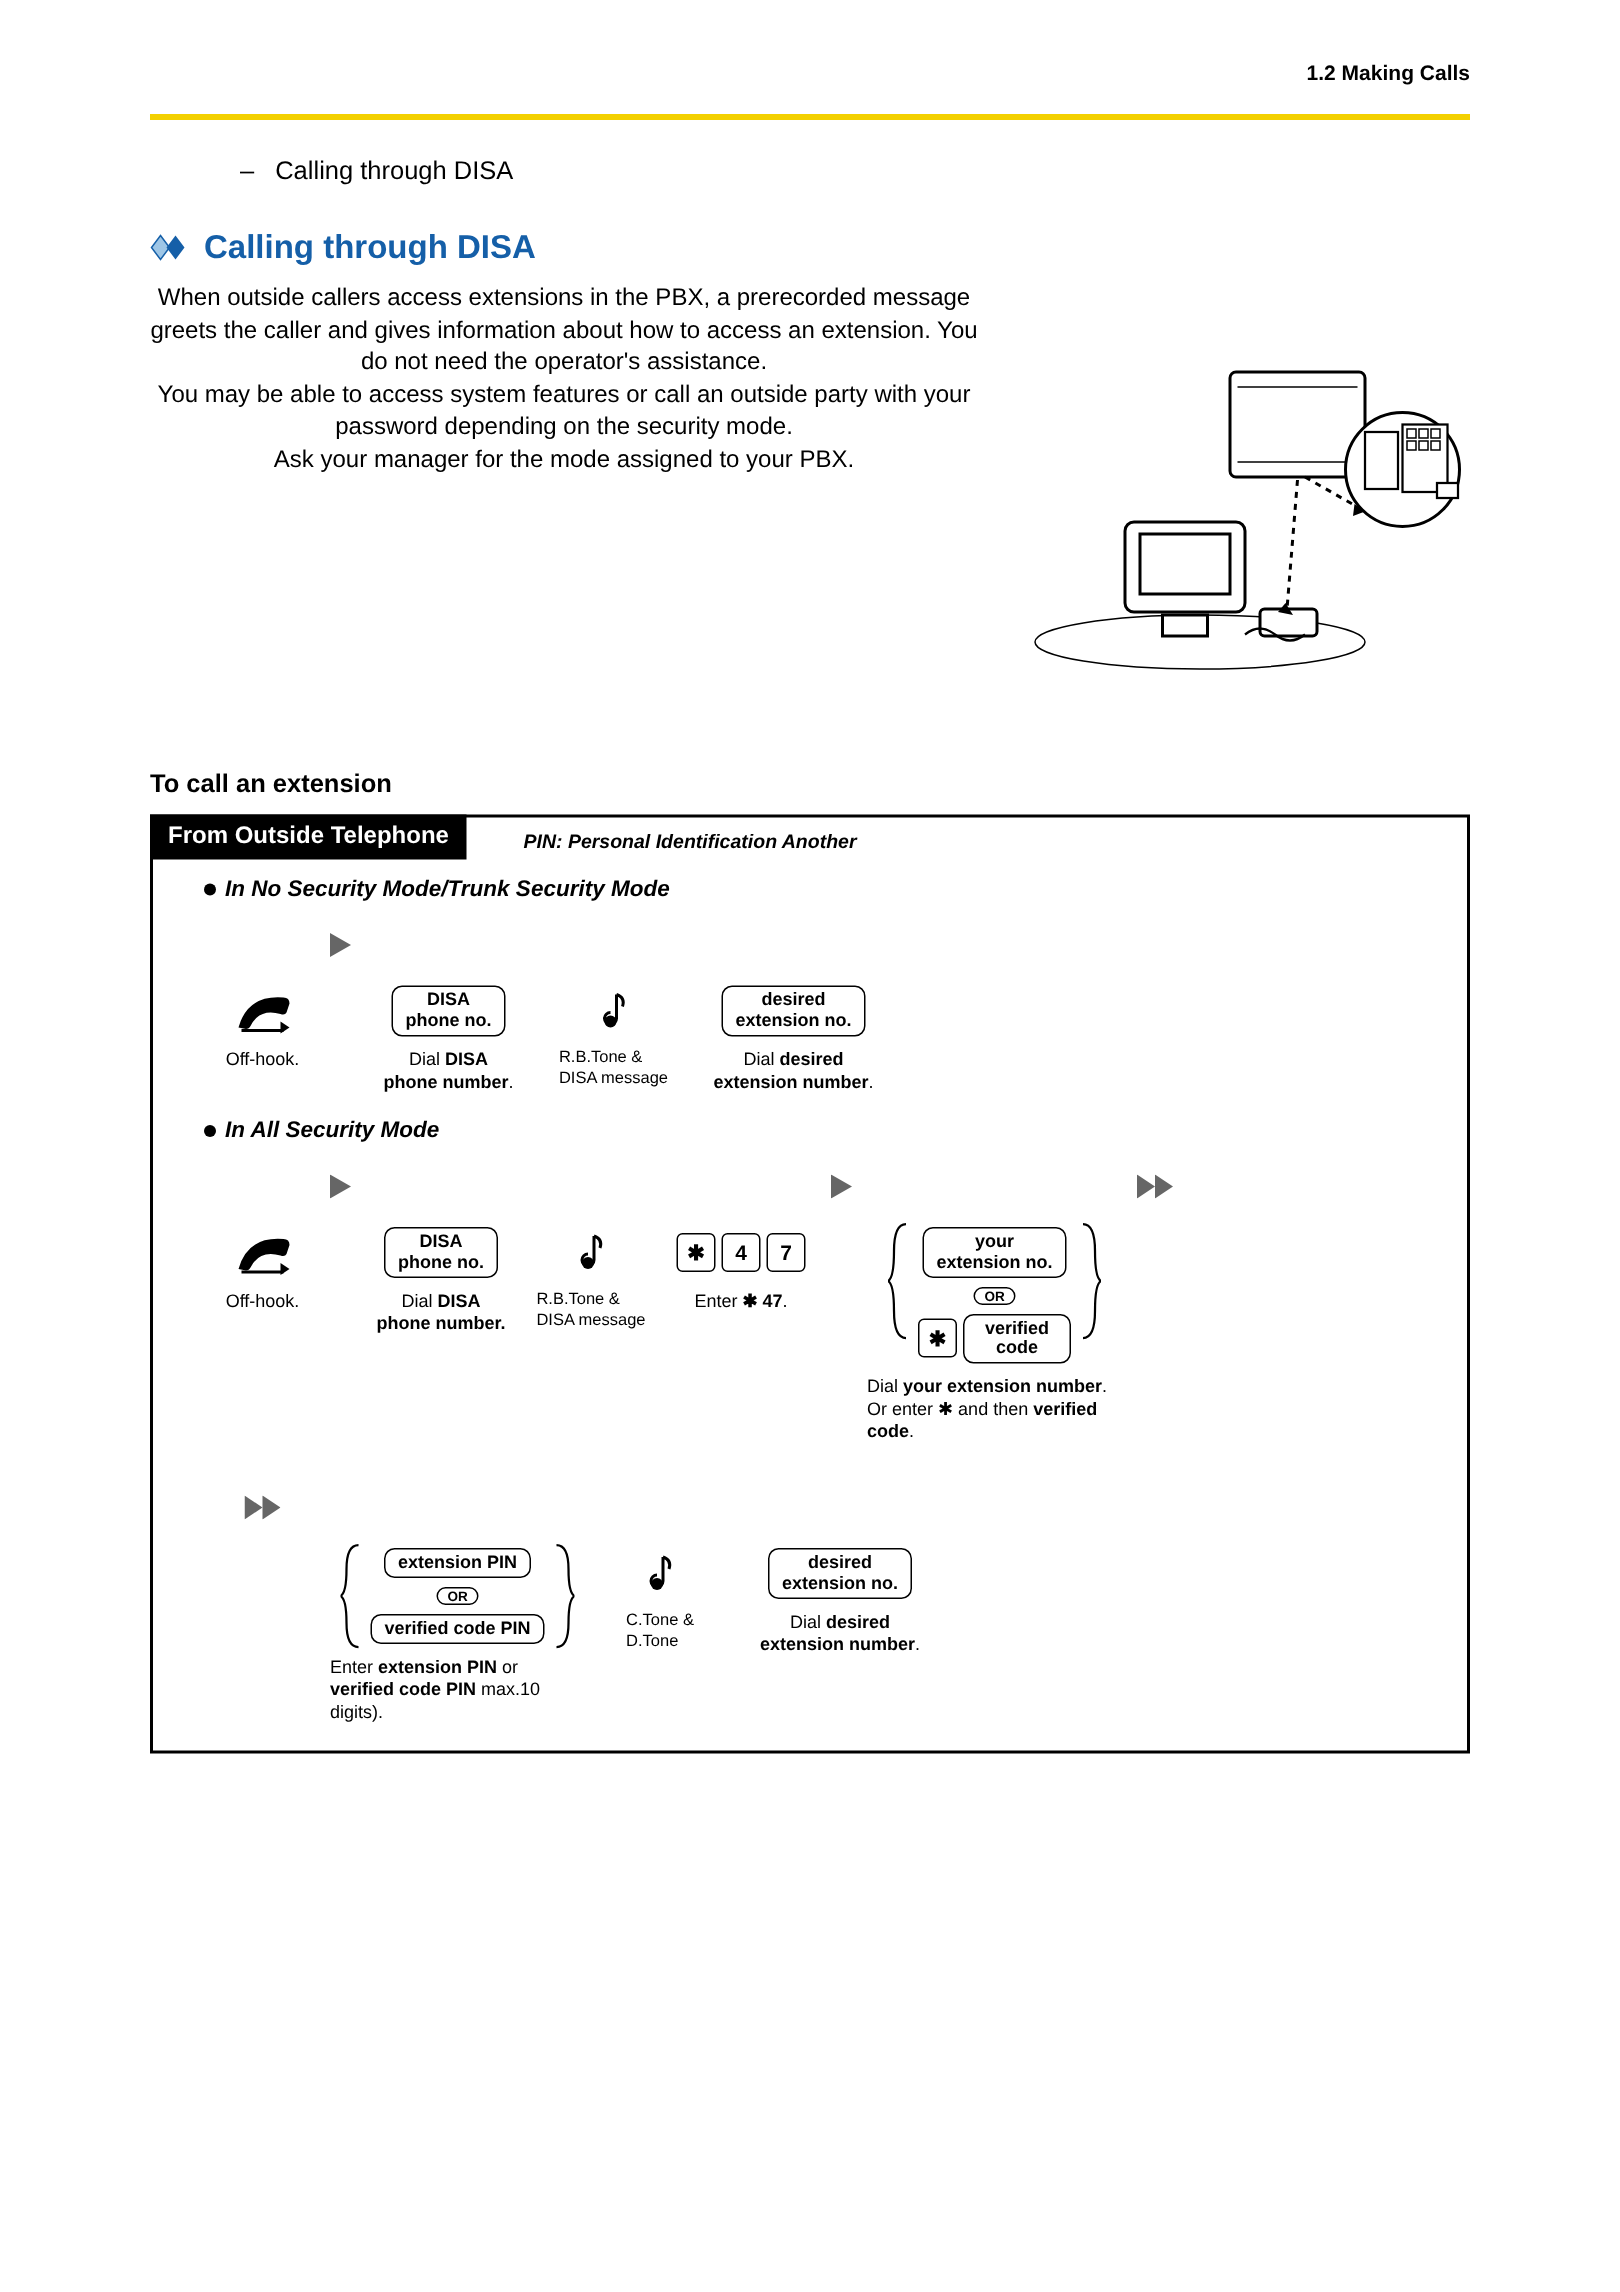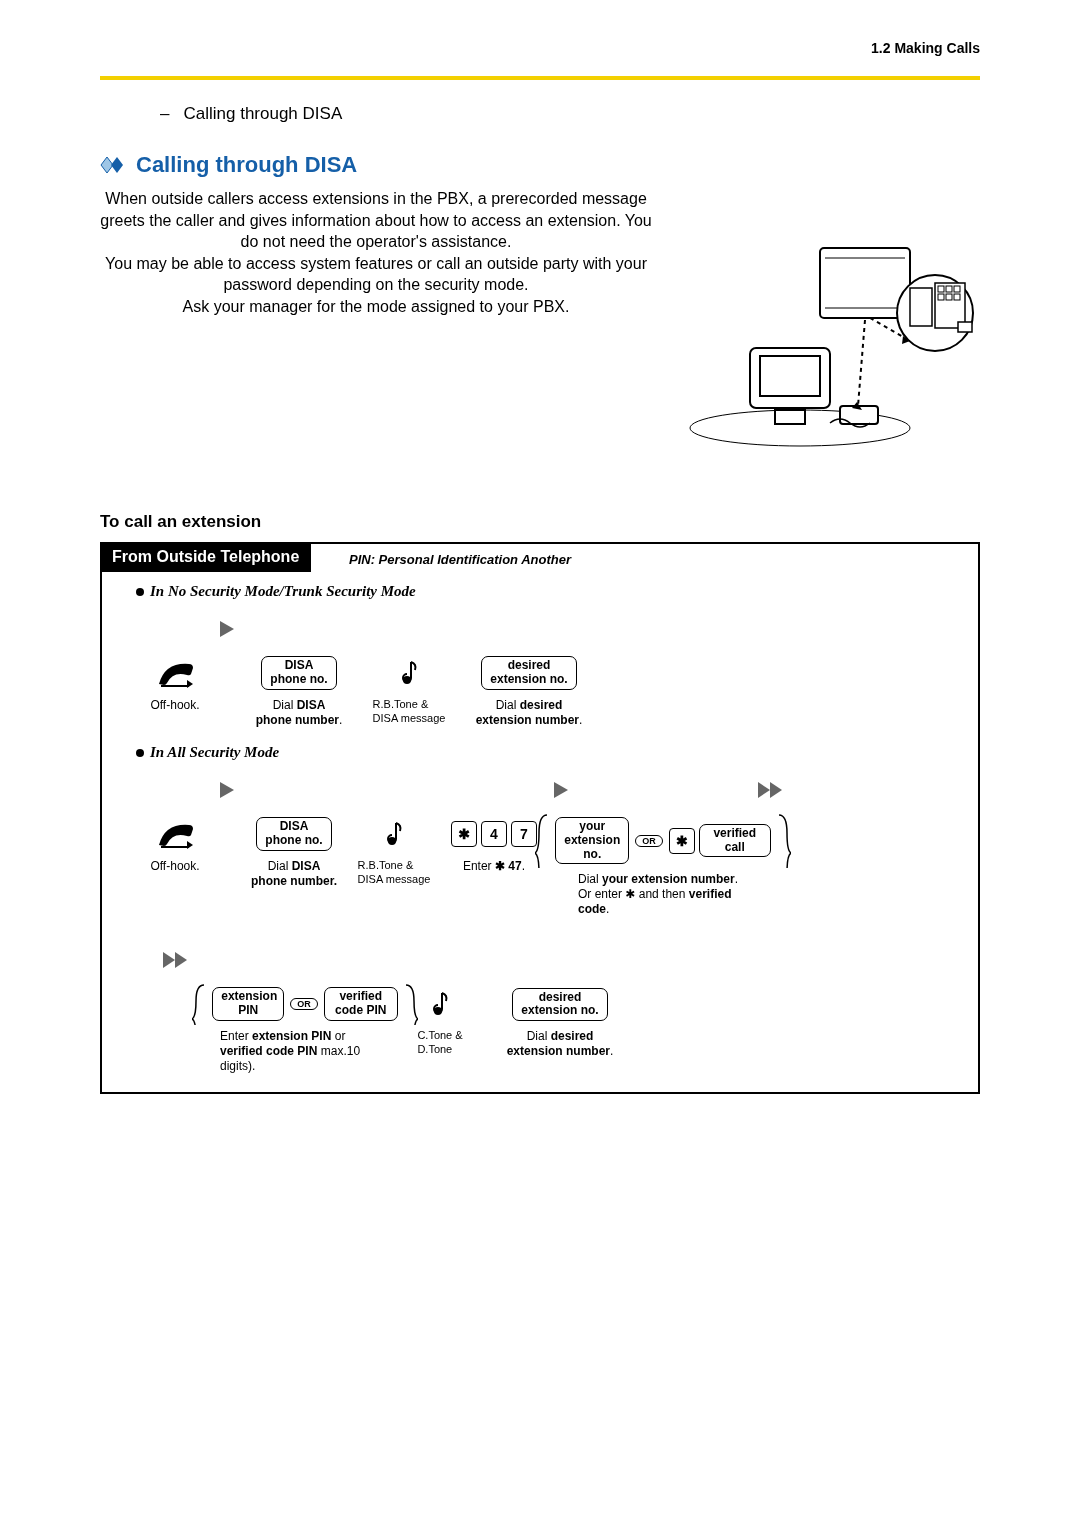--- a/index.html
+++ b/index.html
@@ -96,21 +96,20 @@
     padding-top: 8px;
   }
   .mode-label {
     font-style: italic;
     font-weight: bold;
     font-size: 15px;
     margin: 16px 0 8px 22px;
     display: flex;
     align-items: center;
     gap: 6px;
-    font-family: Liberation Serif, serif;
   }
   .dot {
     width: 8px; height: 8px; background:#000; border-radius:50%; display:inline-block;
   }
   .flow-row {
     display: flex;
     align-items: flex-start;
     gap: 10px;
     margin-left: 26px;
   }
@@ -138,21 +137,21 @@
   .tri svg, .tri2 svg { display:block; }
   .tri2 { display:flex; align-items:center; height:42px; }
   .keyrow { display:flex; gap:4px; }
   .key {
     border:1.5px solid #000; border-radius:4px;
     width:24px; height:24px; display:flex; align-items:center; justify-content:center;
     font-weight:bold; font-size:14px;
   }
   .curly-group {
     position: relative;
-    display:flex; flex-direction:row; gap:6px; align-items:center;
+    display:flex; flex-direction:column; gap:6px; align-items:center;
     padding: 4px 20px;
   }
   .or-badge {
     background:#fff; border:1.5px solid #000; border-radius:10px;
     font-size:9px; font-weight:bold; padding:0 6px;
   }
   .star-pill { display:flex; align-items:center; gap:4px; }
   .note-tone { font-size:11px; line-height:1.2; text-align:left; }
   .footer {
     display:flex; justify-content:flex-end; align-items:center;
@@ -324,21 +323,21 @@
             <svg style="position:absolute;left:0;top:0" width="14" height="100%">
                 <path d="M12 2 Q4 2 4 20 Q4 38 0 40 Q4 42 4 60 Q4 78 12 78" fill="none" stroke="#000" stroke-width="1.5"></path>
               </svg>
             <svg style="position:absolute;right:0;top:0" width="14" height="100%">
                 <path d="M2 2 Q10 2 10 20 Q10 38 14 40 Q10 42 10 60 Q10 78 2 78" fill="none" stroke="#000" stroke-width="1.5"></path>
               </svg>
             <div class="pill"><span>your</span><br><span>extension no.</span></div>
             <div class="or-badge">OR</div>
             <div class="star-pill">
                 <div class="key">✱</div>
-                <div class="pill"><span>verified</span><br><span>call</span></div>
+                <div class="pill"><span>verified</span><br><span>code</span></div>
               </div>
           </div>
         </div>
         <div class="caption" style="text-align:left">
           <span>Dial </span><span class="bold">your extension number</span>.<br>
           <span>Or enter ✱ and then </span><span class="bold">verified code</span>.
         </div>
       </div>
       <div class="tri2">
           <svg width="24" height="16">

